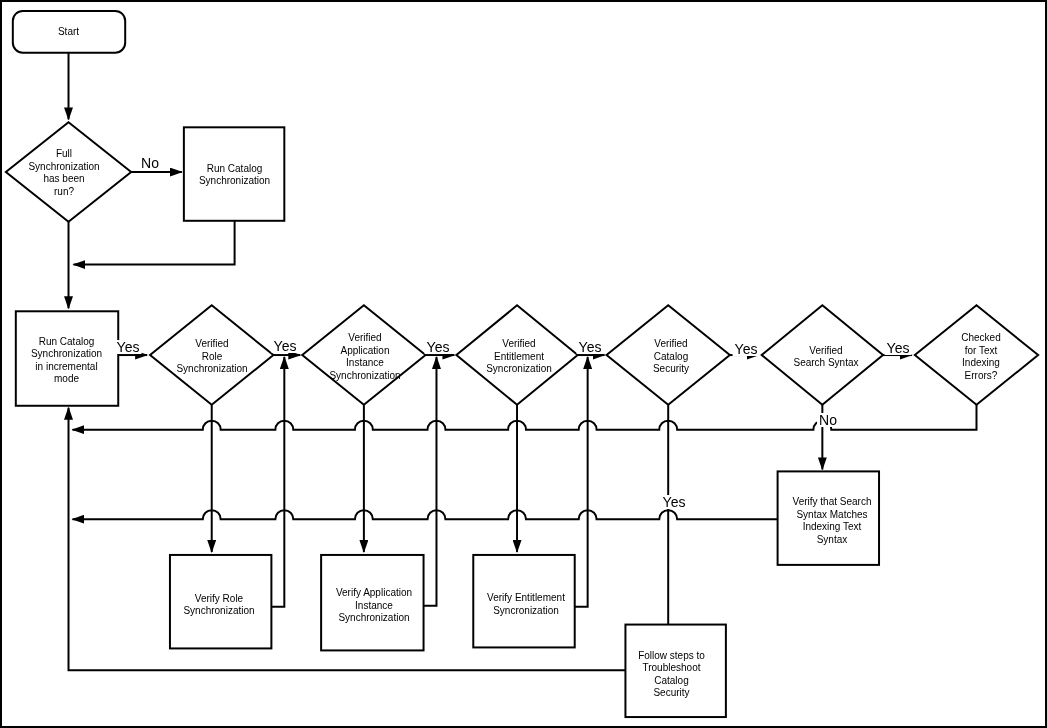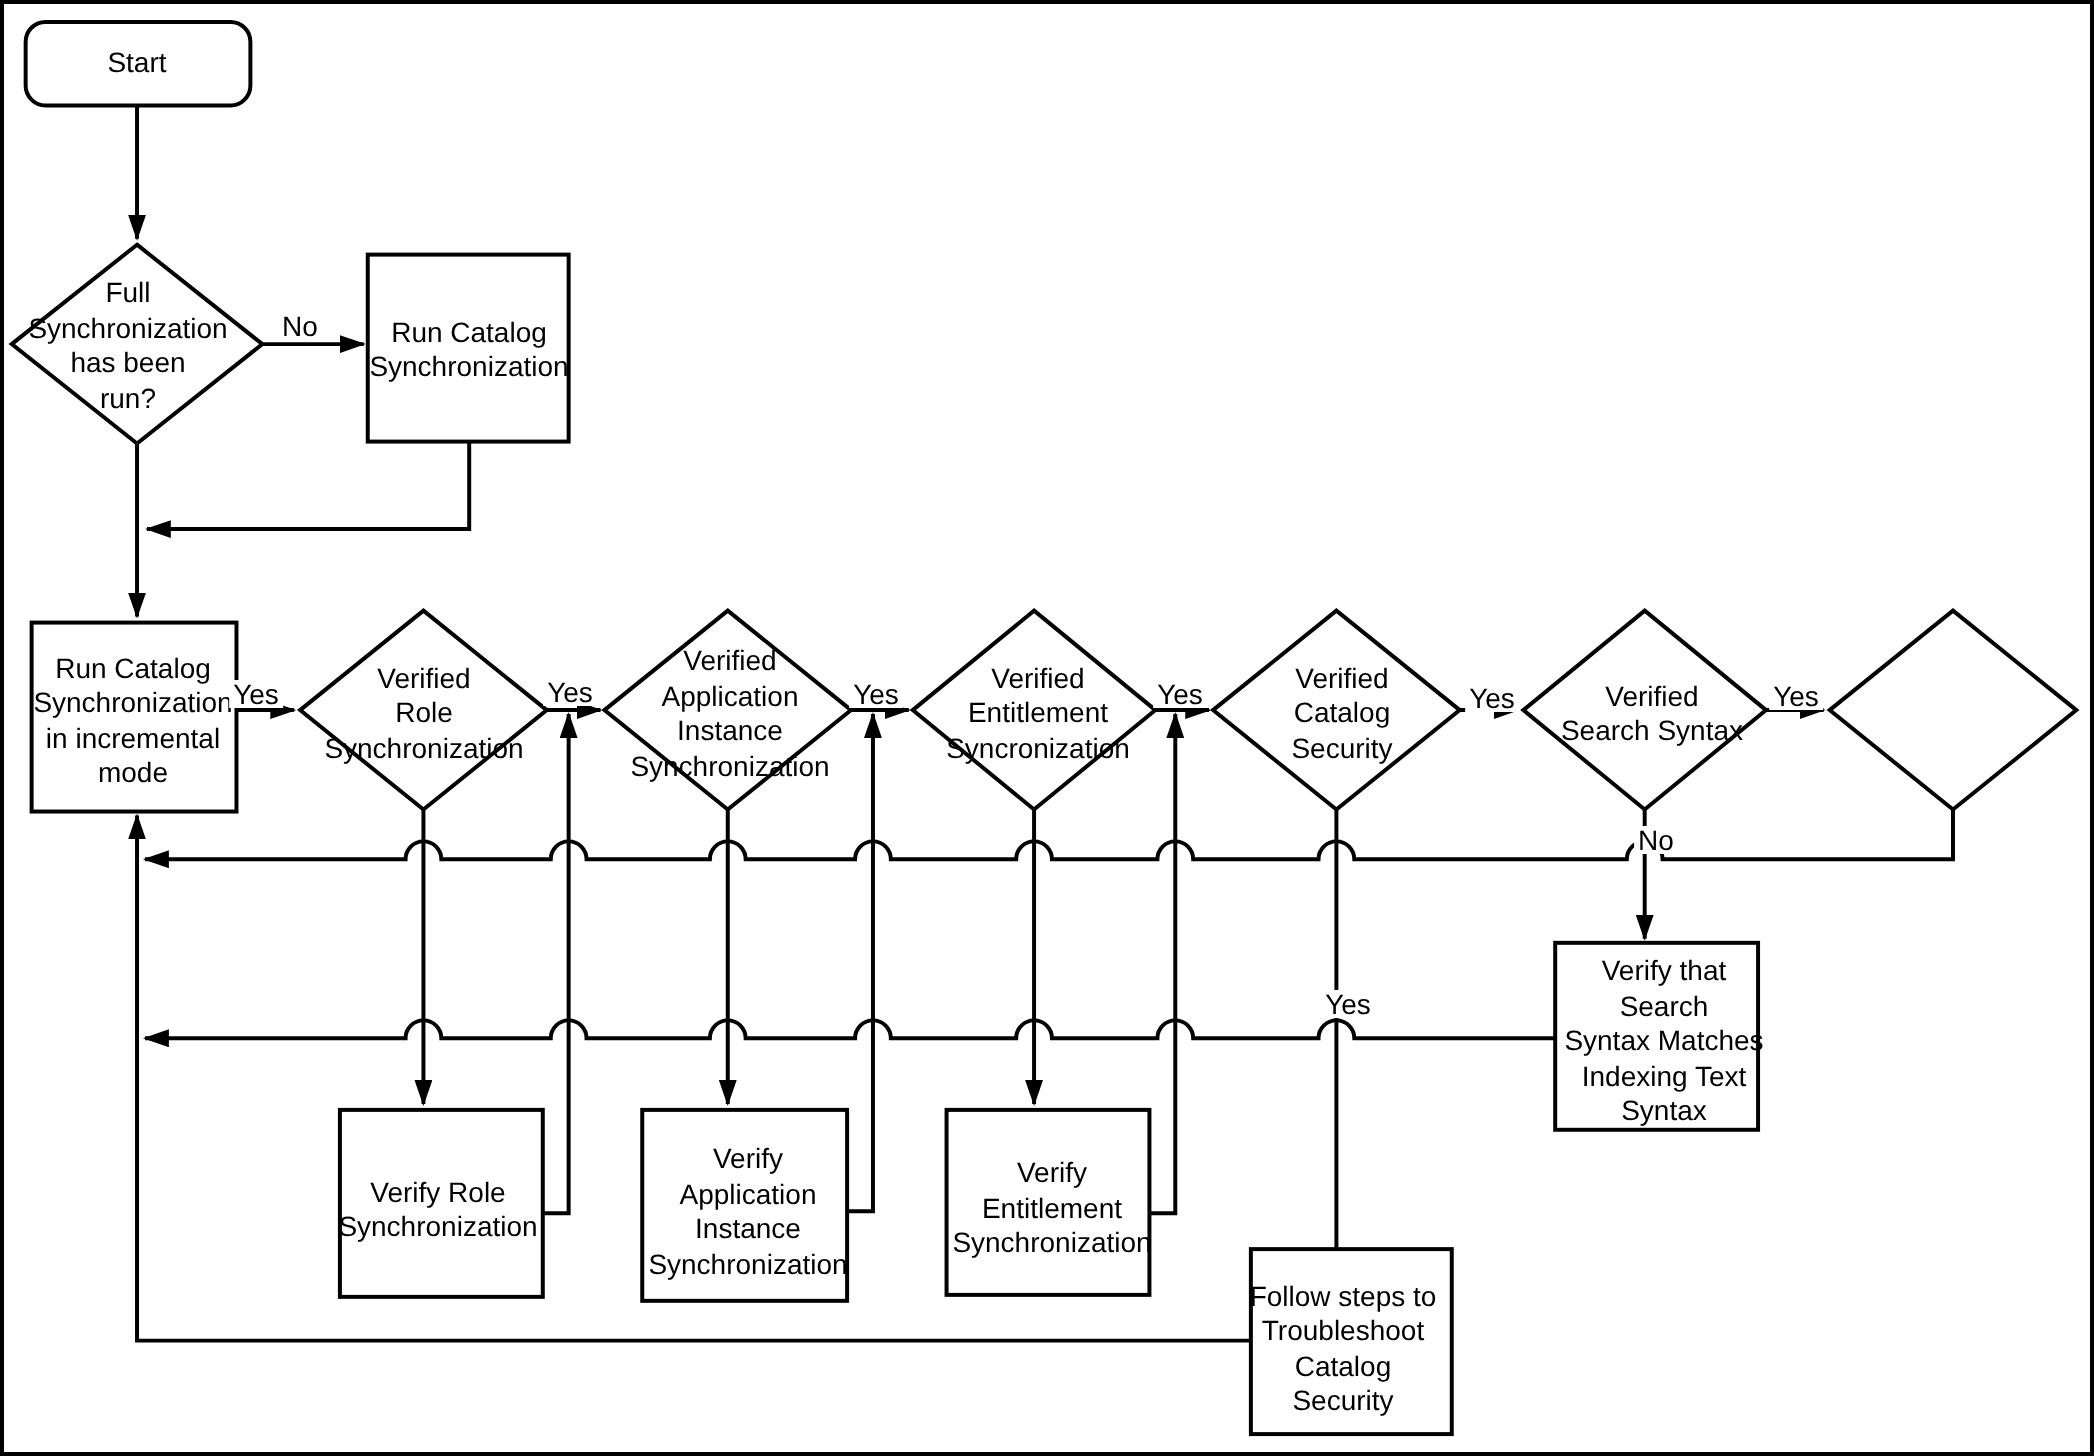--- a/index.html
+++ b/index.html
@@ -12,21 +12,21 @@
     font-family:"Liberation Sans", sans-serif;
     color:#000;
     overflow:hidden;
   }
   #wires{position:absolute;left:0;top:0;width:100%;height:100%;}
   .ntext{
     position:absolute;
     display:flex;align-items:center;justify-content:center;
     text-align:center;
     white-space:pre-line;
-    font-size:14px;line-height:1.25;
+    font-size:10px;line-height:1.25;
     pointer-events:none;
   }
   .elabel{
     position:absolute;
     transform:translate(-50%,-50%);
     background:#fff;
     padding:0 2px;
     font-size:14px;line-height:1;
     pointer-events:none;
   }
@@ -105,27 +105,31 @@
 Instance
 Synchronization</div>
   <div class="ntext" style="left:457px;top:309px;width:120px;height:92px">Verified
 Entitlement
 Syncronization</div>
   <div class="ntext" style="left:609px;top:309px;width:120px;height:92px">Verified
 Catalog
 Security</div>
   <div class="ntext" style="left:764px;top:309px;width:120px;height:92px">Verified
 Search Syntax</div>
+  <div class="ntext" style="left:919px;top:309px;width:120px;height:92px">Checked
+for Text
+Indexing
+Errors?</div>
   <div class="ntext" style="left:168px;top:556px;width:98px;height:94px">Verify Role
 Synchronization</div>
   <div class="ntext" style="left:320px;top:556px;width:104px;height:96px">Verify Application
 Instance
 Synchronization</div>
   <div class="ntext" style="left:473px;top:556px;width:102px;height:93px">Verify Entitlement
-Synchronization</div>
+Syncronization</div>
   <div class="ntext" style="left:779px;top:472px;width:102px;height:94px">Verify that Search
 Syntax Matches
 Indexing Text
 Syntax</div>
   <div class="ntext" style="left:619px;top:626px;width:101px;height:93px">Follow steps to
 Troubleshoot
 Catalog
 Security</div>
 
   <div class="elabel" style="left:148px;top:161px">No</div>

